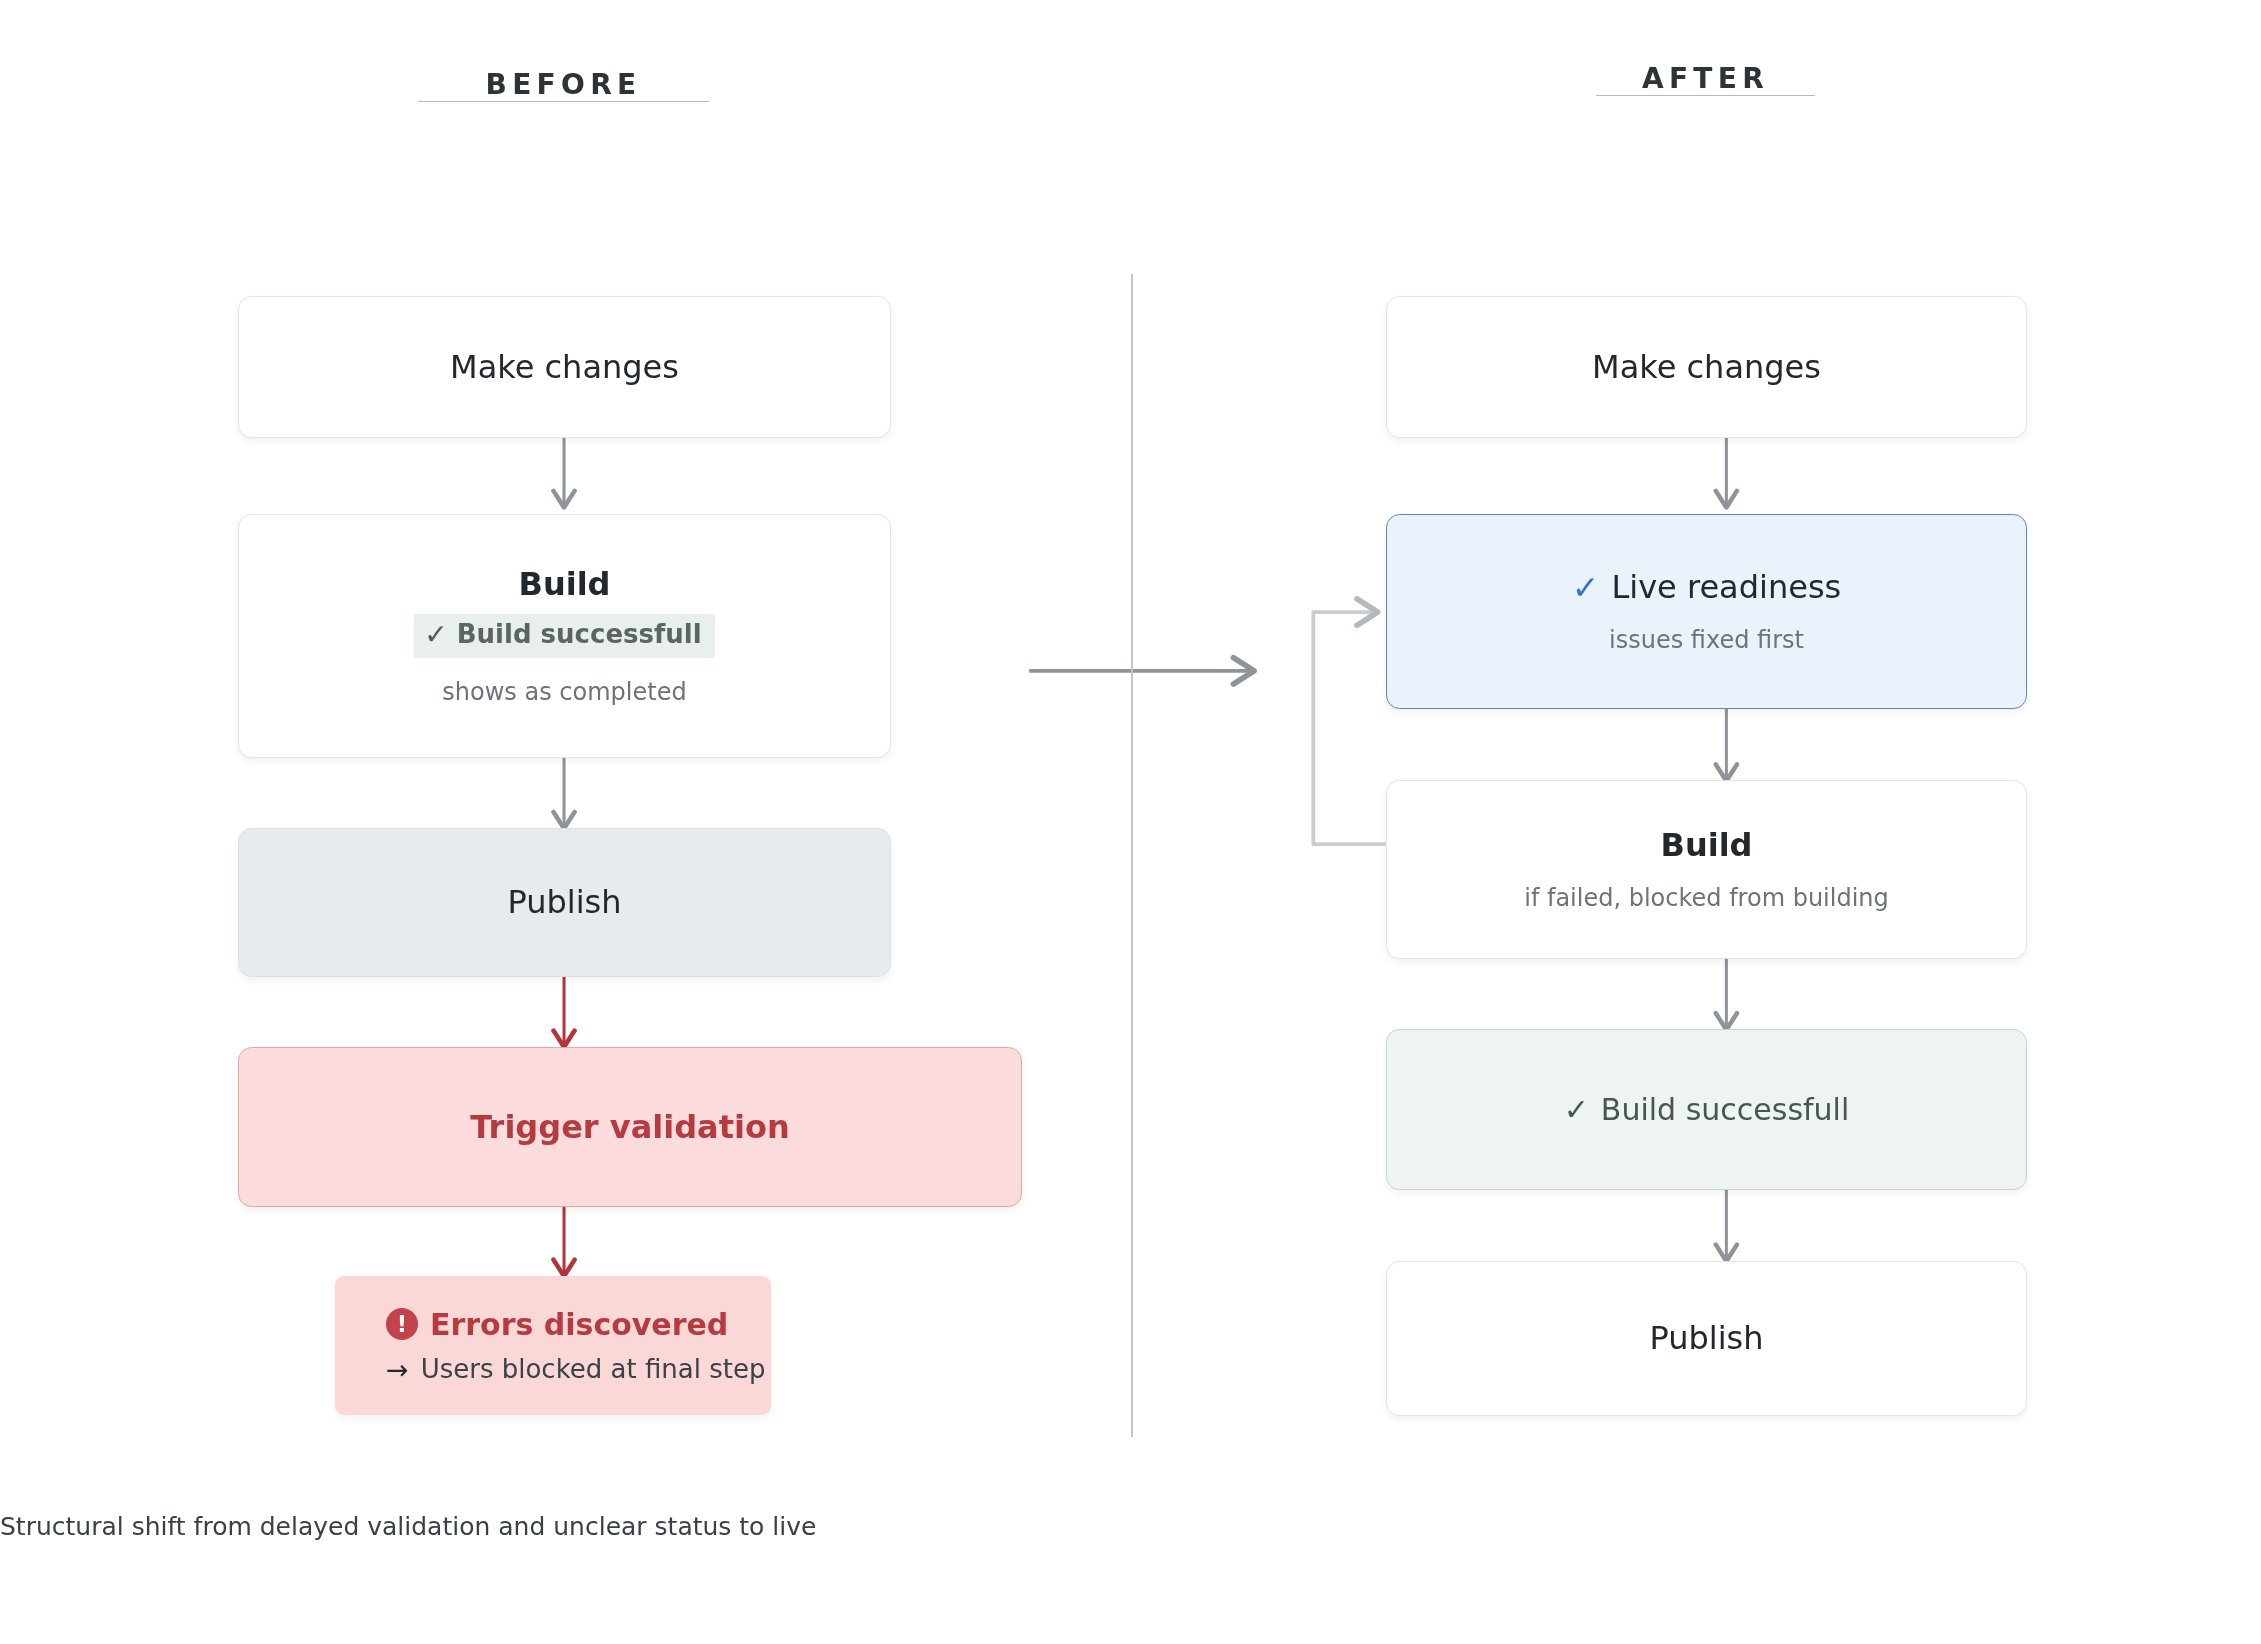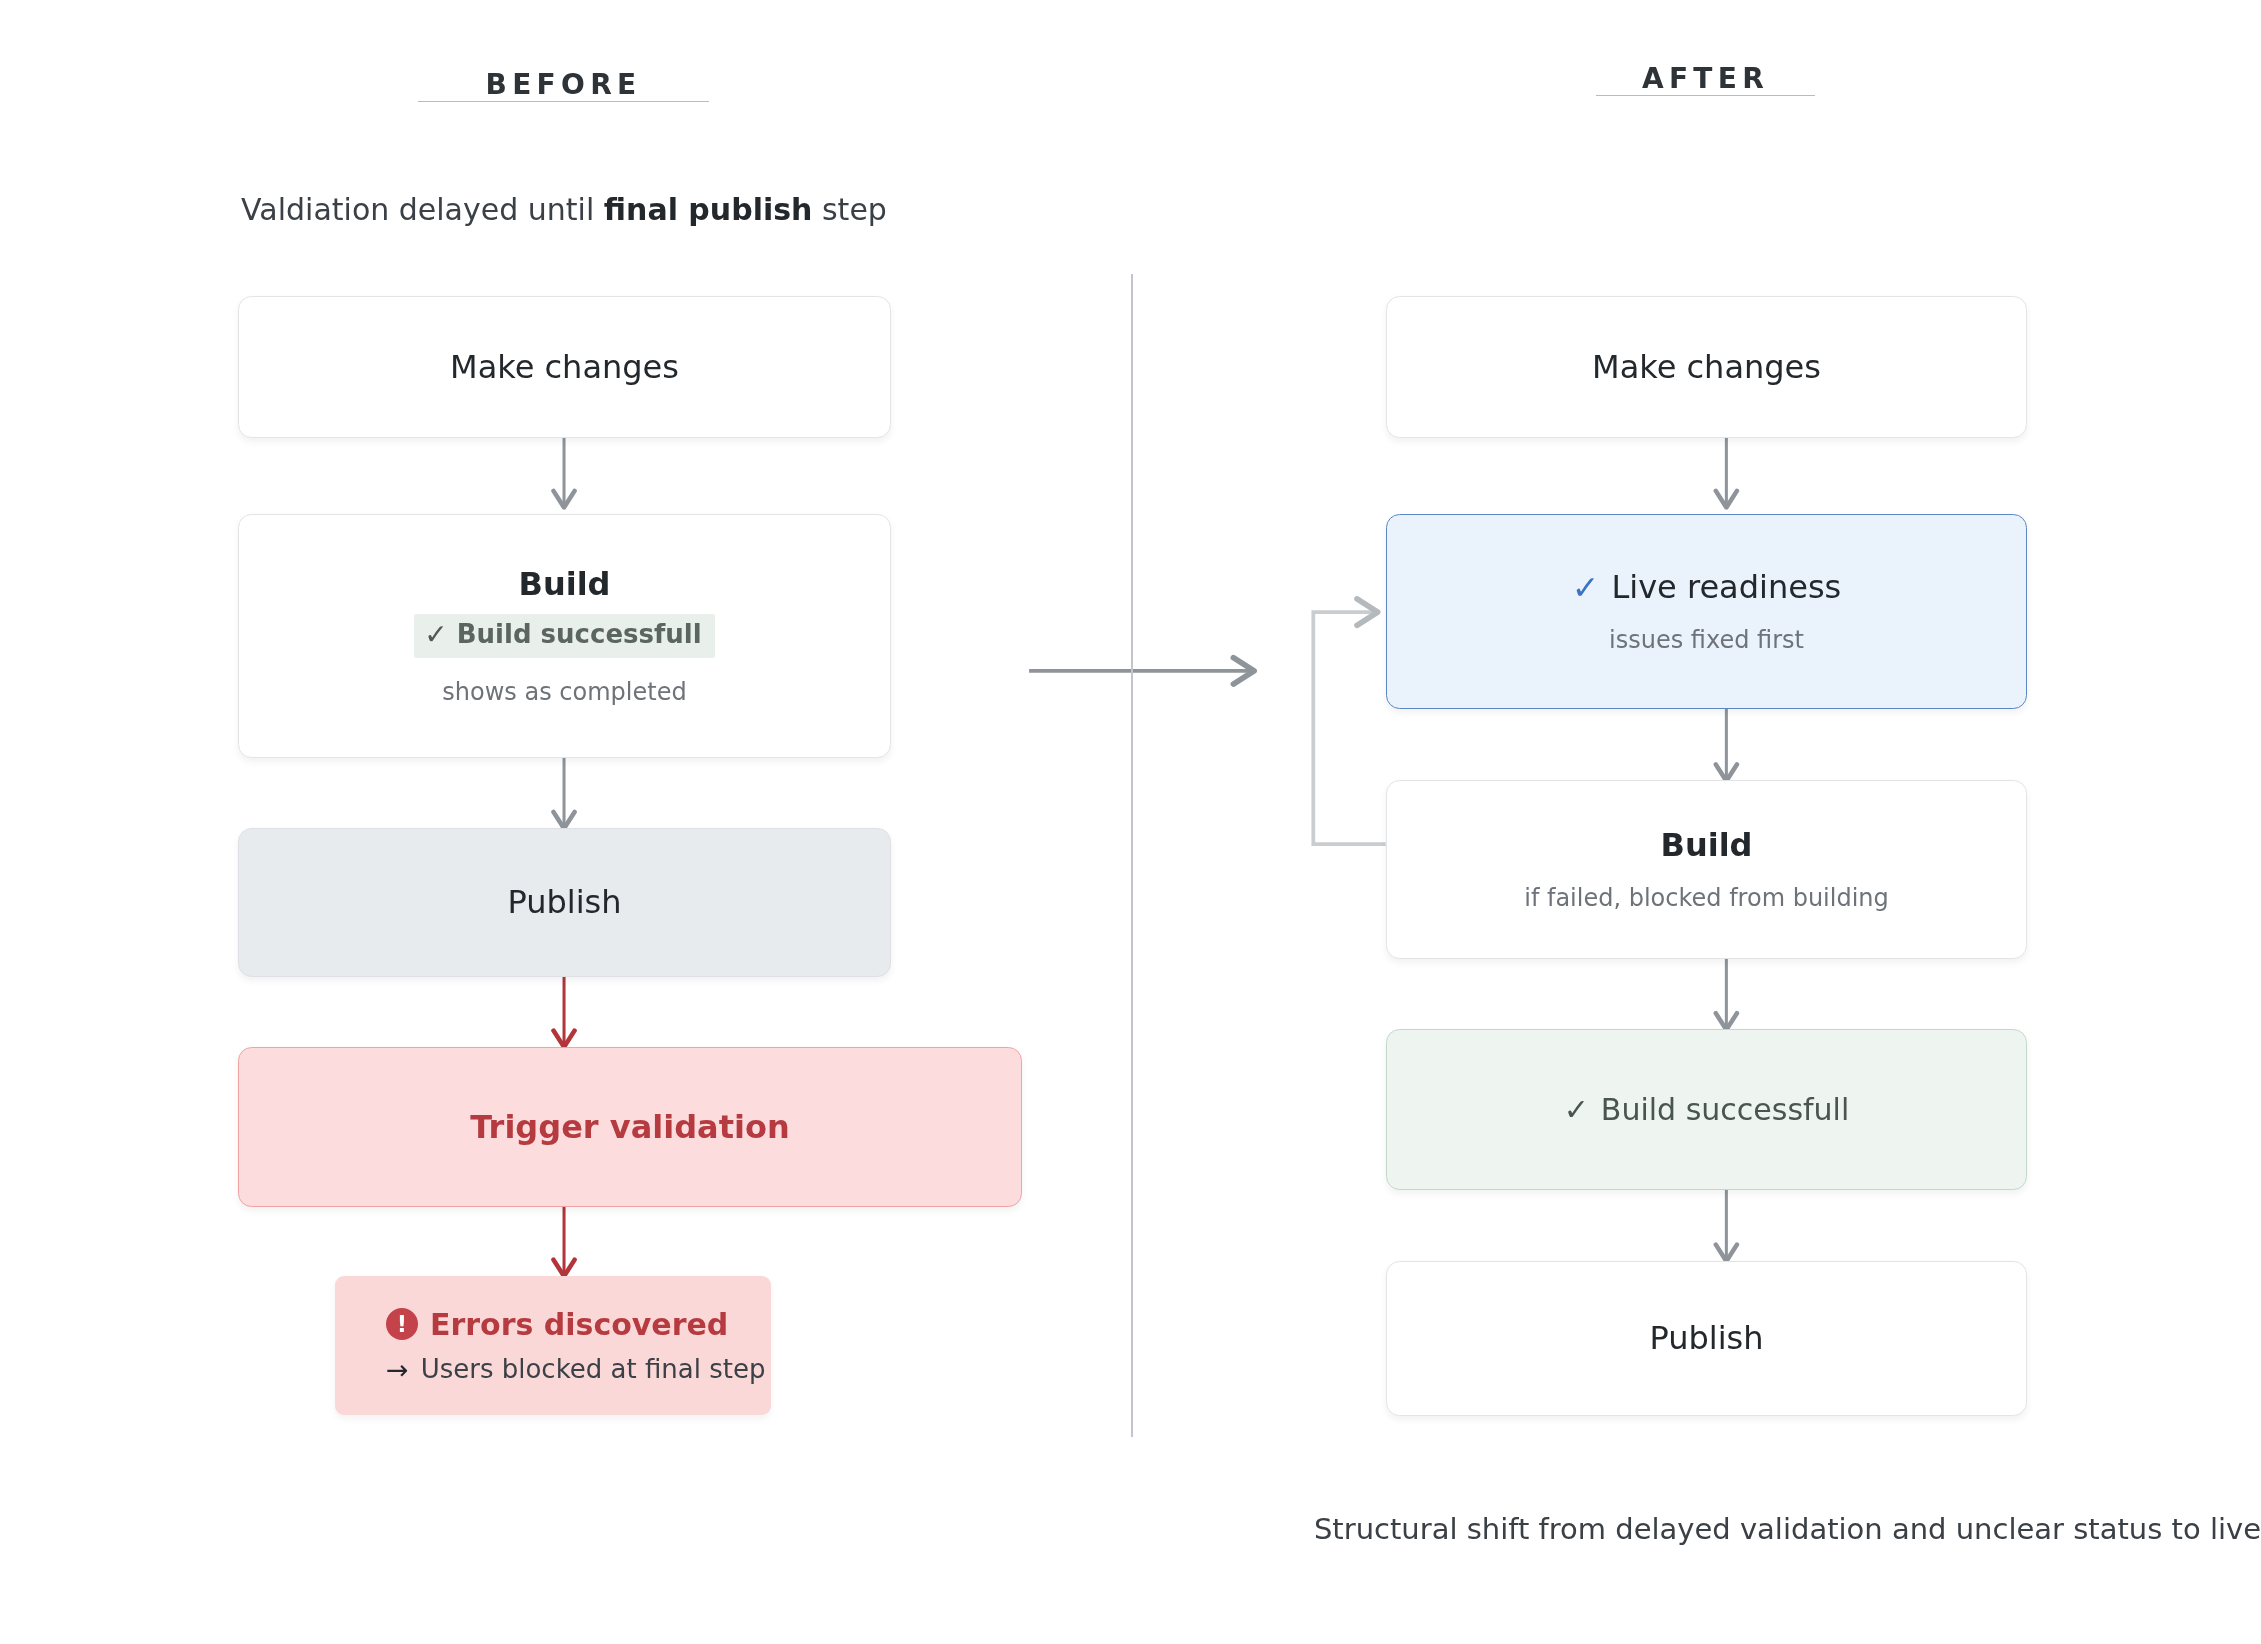--- a/index.html
+++ b/index.html
@@ -135,22 +135,22 @@
     color: #3b4146;
     margin-top: 12px;
   }
   .err-sub .arrow { font-size: 27px; color: #23282d; }
 
   
   .caption {
     position: absolute;
     left: 0; right: 0;
     top: 1508px;
-    text-align: right;
-    font-size: 29px;
+    text-align: left;
+    font-size: 25px;
     line-height: 1.5;
     color: #3a4046;
   }
 
   svg.wires {
     position: absolute;
     left: 0; top: 0;
     width: 2261px; height: 1644px;
     pointer-events: none;
   }
@@ -189,23 +189,20 @@
 
     <line x1="2290" y1="1272" x2="2290" y2="1365" stroke="#8e9499" stroke-width="4" marker-end="url(#ah-grey)"></line>
 
     <line x1="2290" y1="1578" x2="2290" y2="1672" stroke="#8e9499" stroke-width="4" marker-end="url(#ah-grey)"></line>
 
     <path d="M 1838 1120 L 1742 1120 L 1742 812 L 1826 812" fill="none" stroke="#c9cdd0" stroke-width="5" stroke-linecap="butt" stroke-linejoin="miter" marker-end="url(#ah-grey-lt)"></path>
   </svg>
 
   <div class="col-head" style="left:418px; top:68px; width:291px;">BEFORE</div>
 
-  <div class="col-sub" style="left:187px; top:192px; width:754px;">
-    <span>Valdiation delayed until </span><b>final publish</b><span> step</span>
-  </div>
 
   <div class="col-head" style="left:1596px; top:62px; width:219px;">AFTER</div>
 
 
   <div class="divider"></div>
 
   <div class="node" style="left:238px; top:296px; width:653px; height:142px;">
     <div class="title">Make changes</div>
   </div>
 

